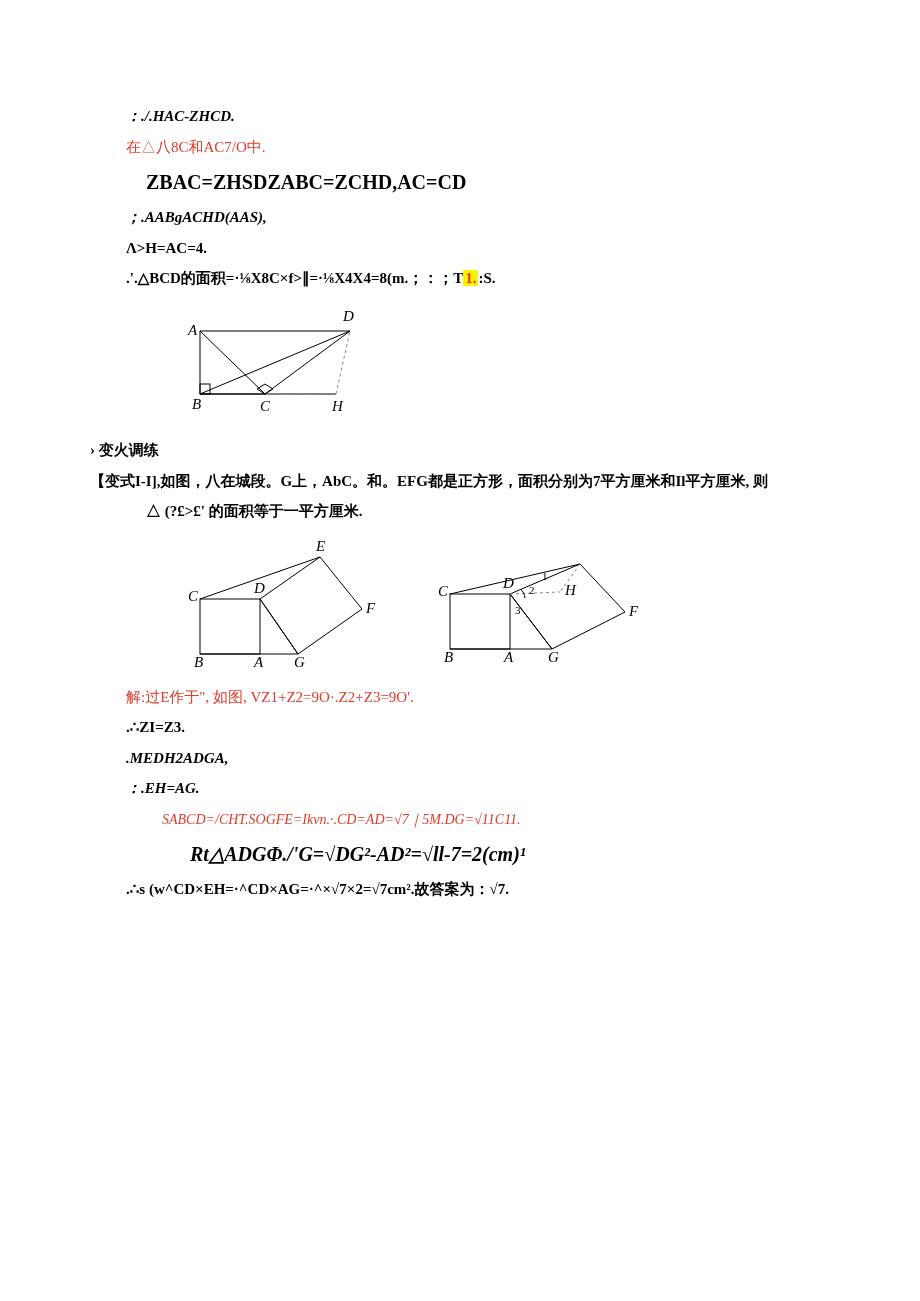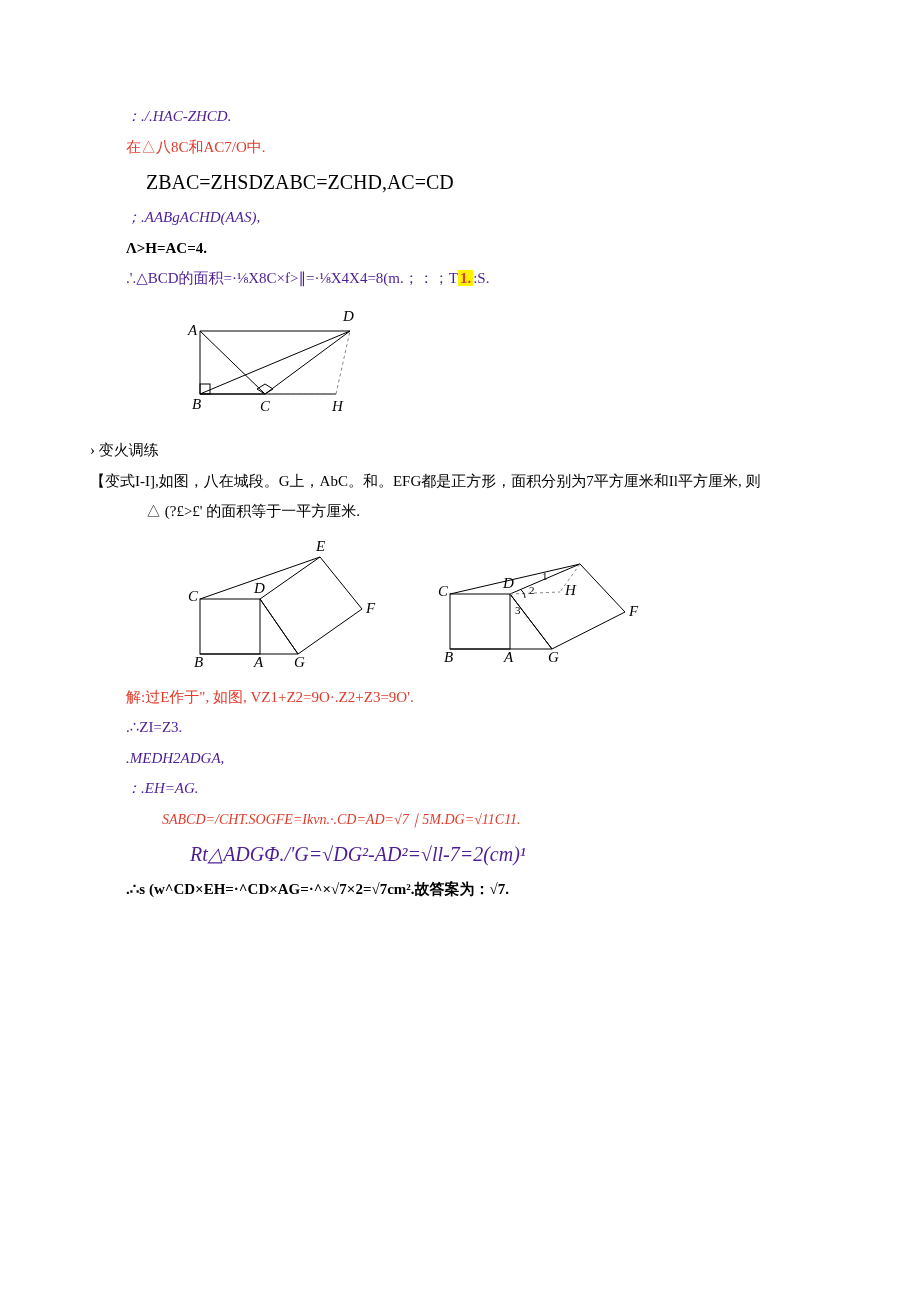--- a/index.html
+++ b/index.html
@@ -10,22 +10,22 @@
       font-family: "SimSun", "宋体", Times, serif;
       font-size: 15px;
       line-height: 1.9;
       color: #000;
     }
     .page {
       width: 920px;
       padding: 100px 90px 60px 90px;
     }
     .red { color: #e23a2b; }
-    .red-bold { color: #4c1d95; font-weight: normal; }
-    .black { color: #000; }
+    .red-bold { color: #000000; font-weight: bold; }
+    .black { color: #000; font-weight: bold; }
     .black-bold { color: #000; font-weight: bold; }
     .italic { font-style: italic; }
     .indent1 { padding-left: 36px; }
     .indent2 { padding-left: 56px; }
     .indent3 { padding-left: 72px; }
     .indent4 { padding-left: 100px; }
     .line { margin: 2px 0; }
     .hl { background: #fff200; color:#e23a2b; font-weight:bold; padding:0 2px;}
     .diagram-row { display: flex; gap: 50px; align-items: flex-end; margin: 8px 0 14px 90px; }
     .diagram-single { margin: 6px 0 8px 90px; }

